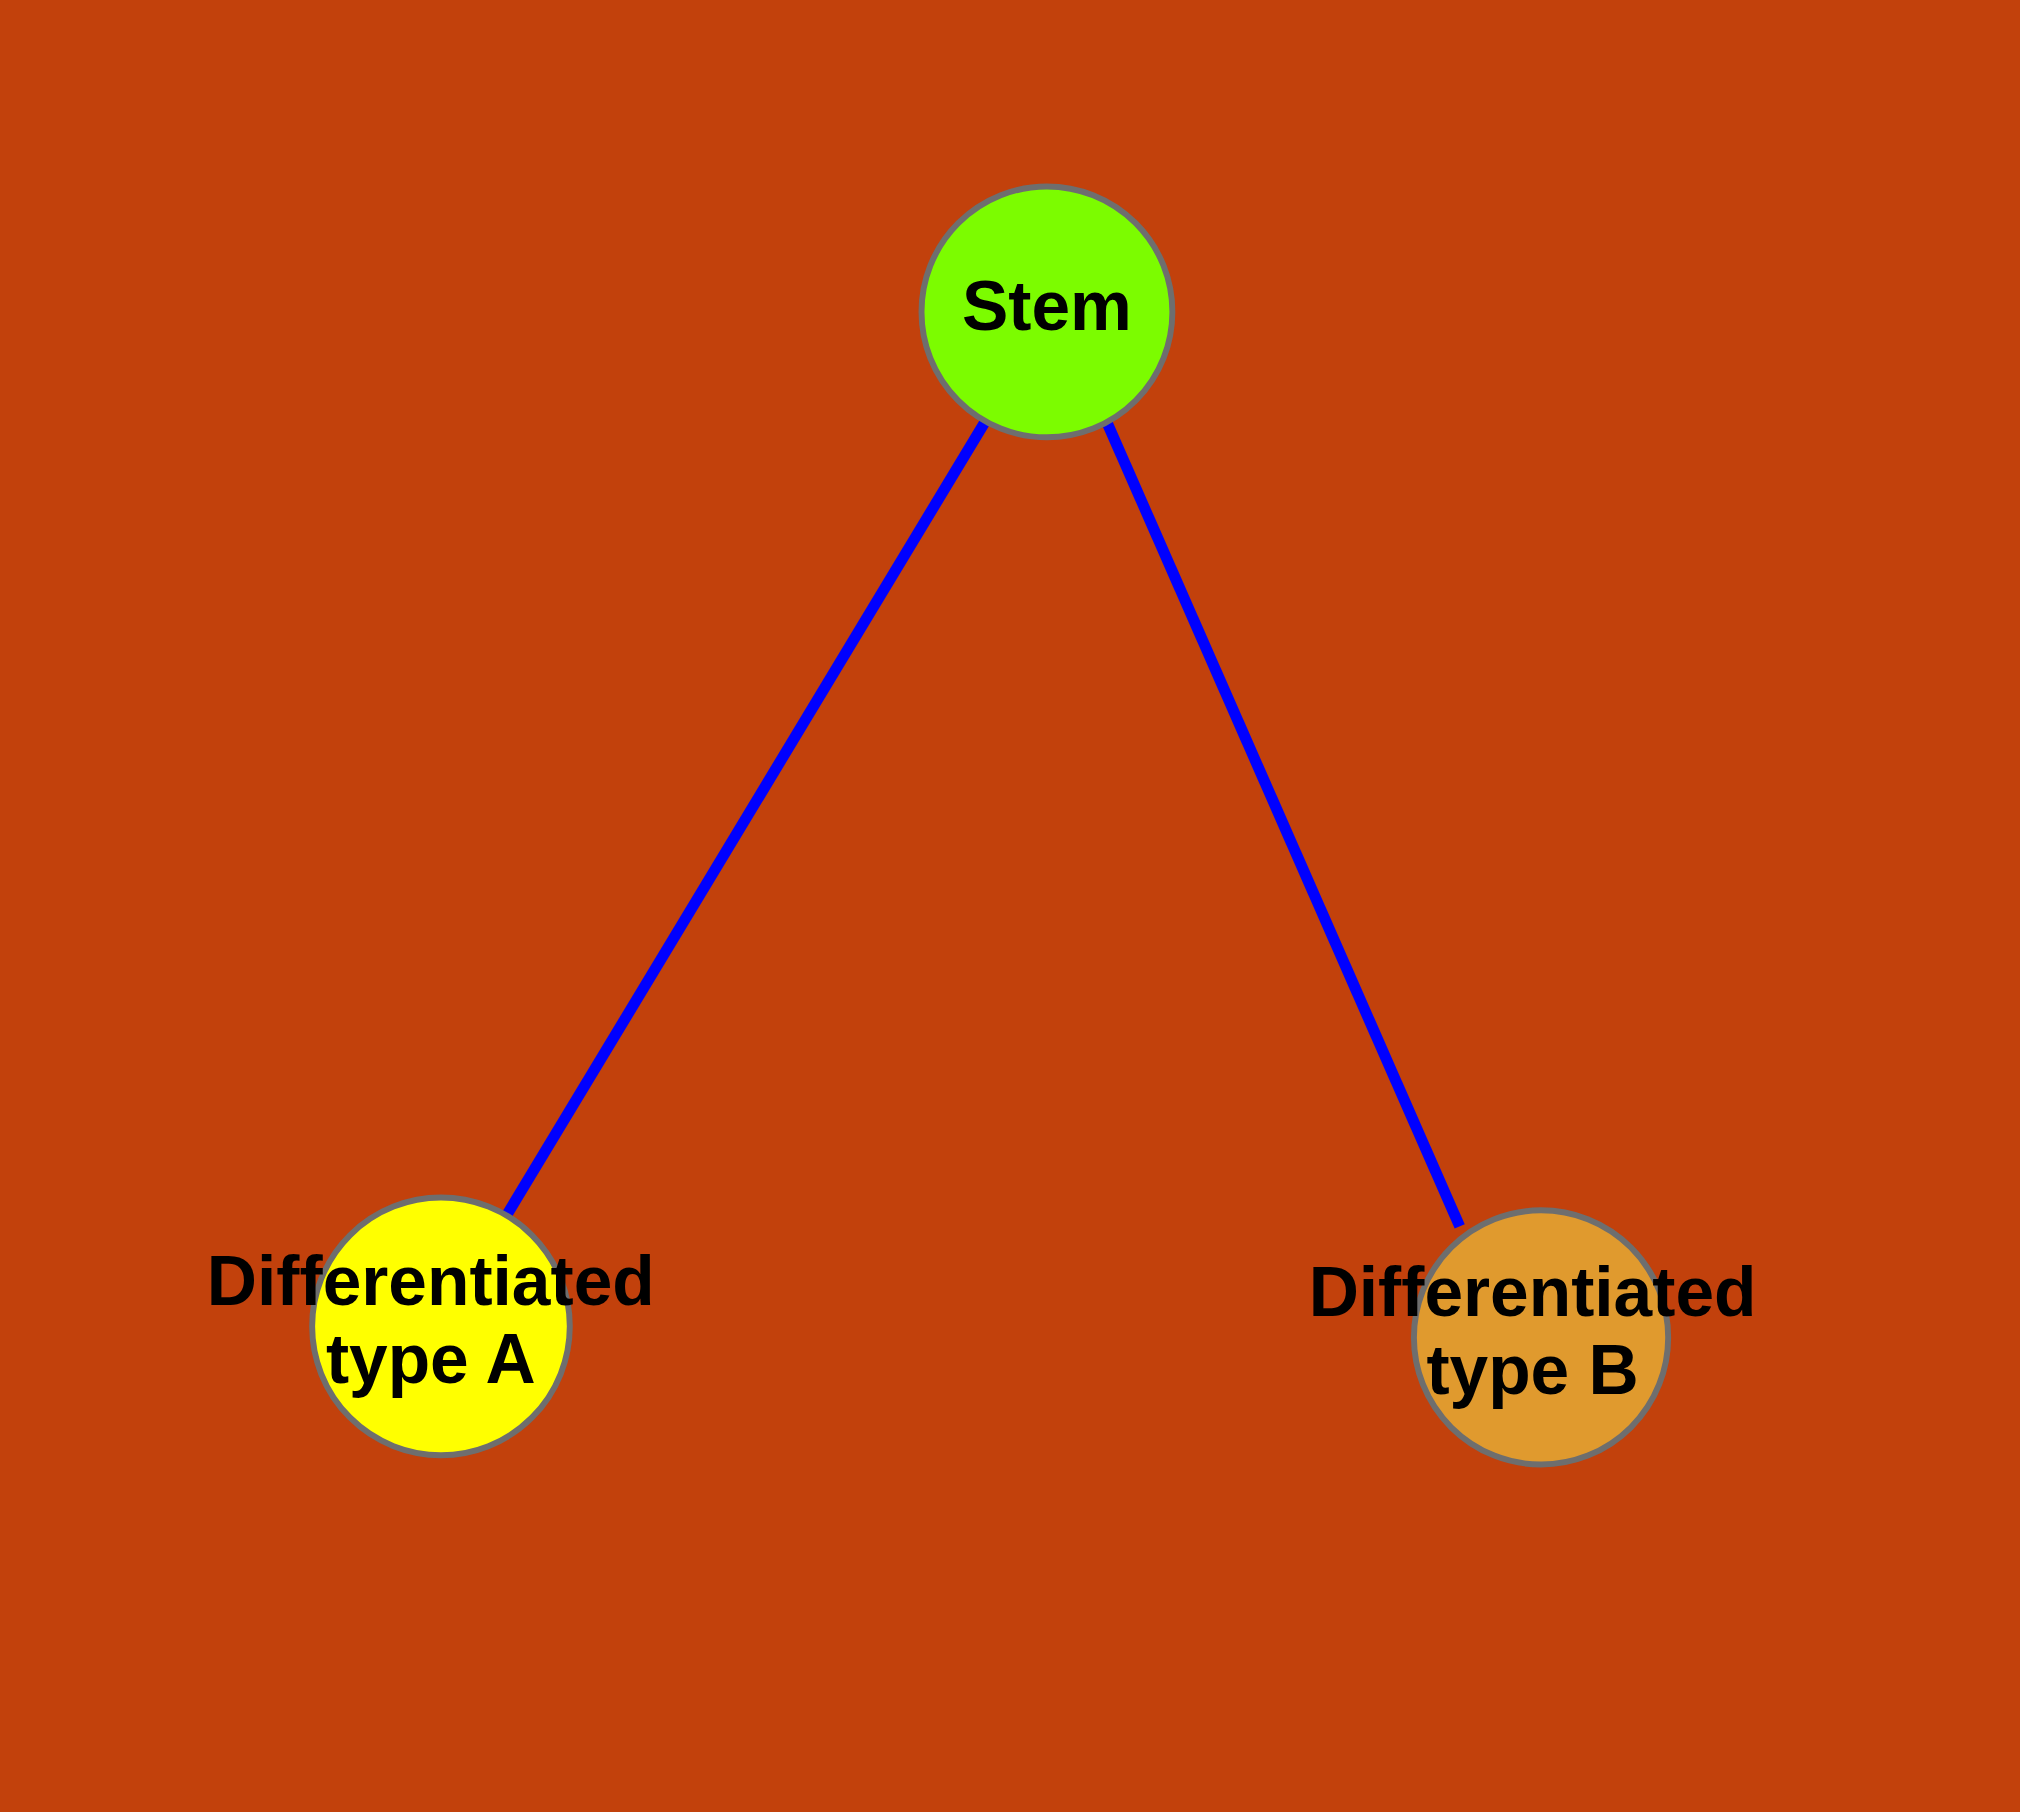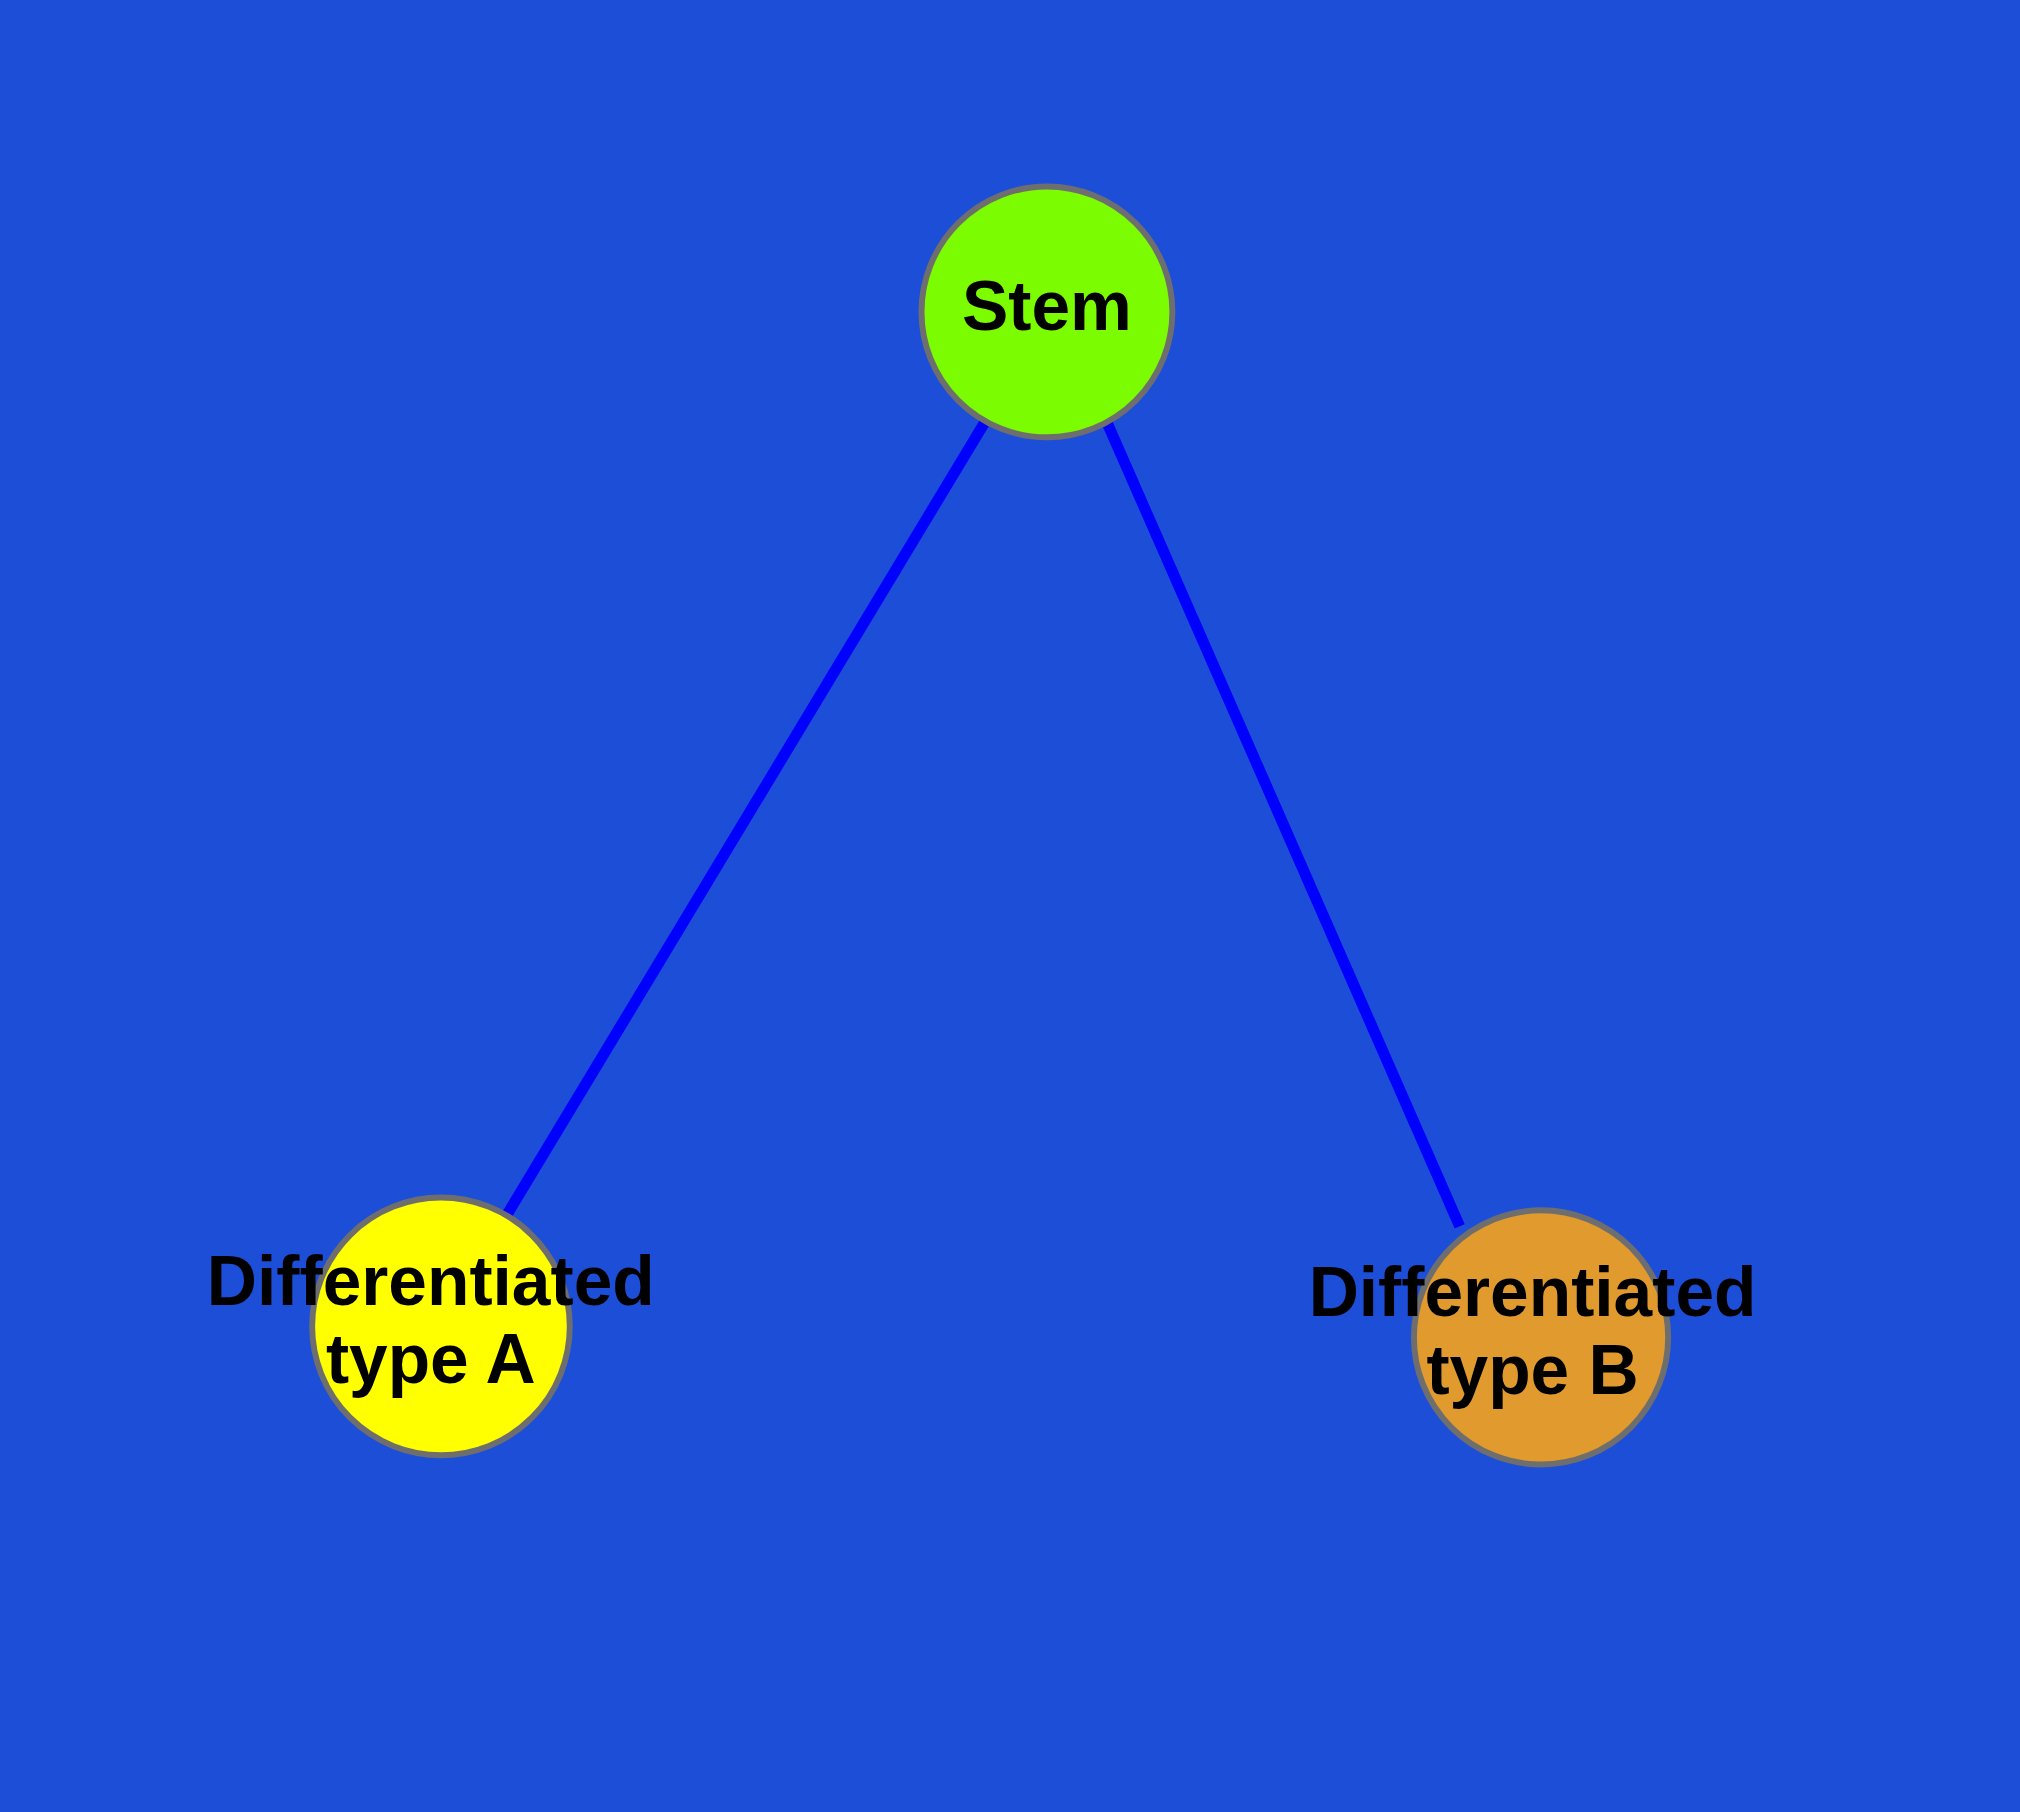--- a/index.html
+++ b/index.html
@@ -36,21 +36,21 @@
     font-family: "Liberation Sans", sans-serif;
     font-weight: bold;
     fill: #000000;
     text-anchor: middle;
     dominant-baseline: middle;
   }
 </style>
 </head>
 <body>
 
-<div id="canvas" style="width: 2021px; height: 1812px; background: #1d4ed8;">
+<div id="canvas" style="width: 2021px; height: 1812px; background: #c2410c;">
   <svg id="graph-svg" viewBox="0 0 2384 2138">
     <g>
       <line class="edge-line" x1="1163" y1="496" x2="598" y2="1433" stroke="#0000ff"></line>
       <line class="edge-line" x1="1303" y1="492" x2="1722" y2="1447" stroke="#0000ff"></line>
     </g>
     <g>
       <circle class="node-circle" cx="1235" cy="368" r="148" fill="#7cfc00" stroke="#6e6e6e"></circle>
       <circle class="node-circle" cx="520" cy="1565" r="152" fill="#ffff00" stroke="#6e6e6e"></circle>
       <circle class="node-circle" cx="1818" cy="1578" r="150" fill="#e09a2e" stroke="#6e6e6e"></circle>
     </g>

